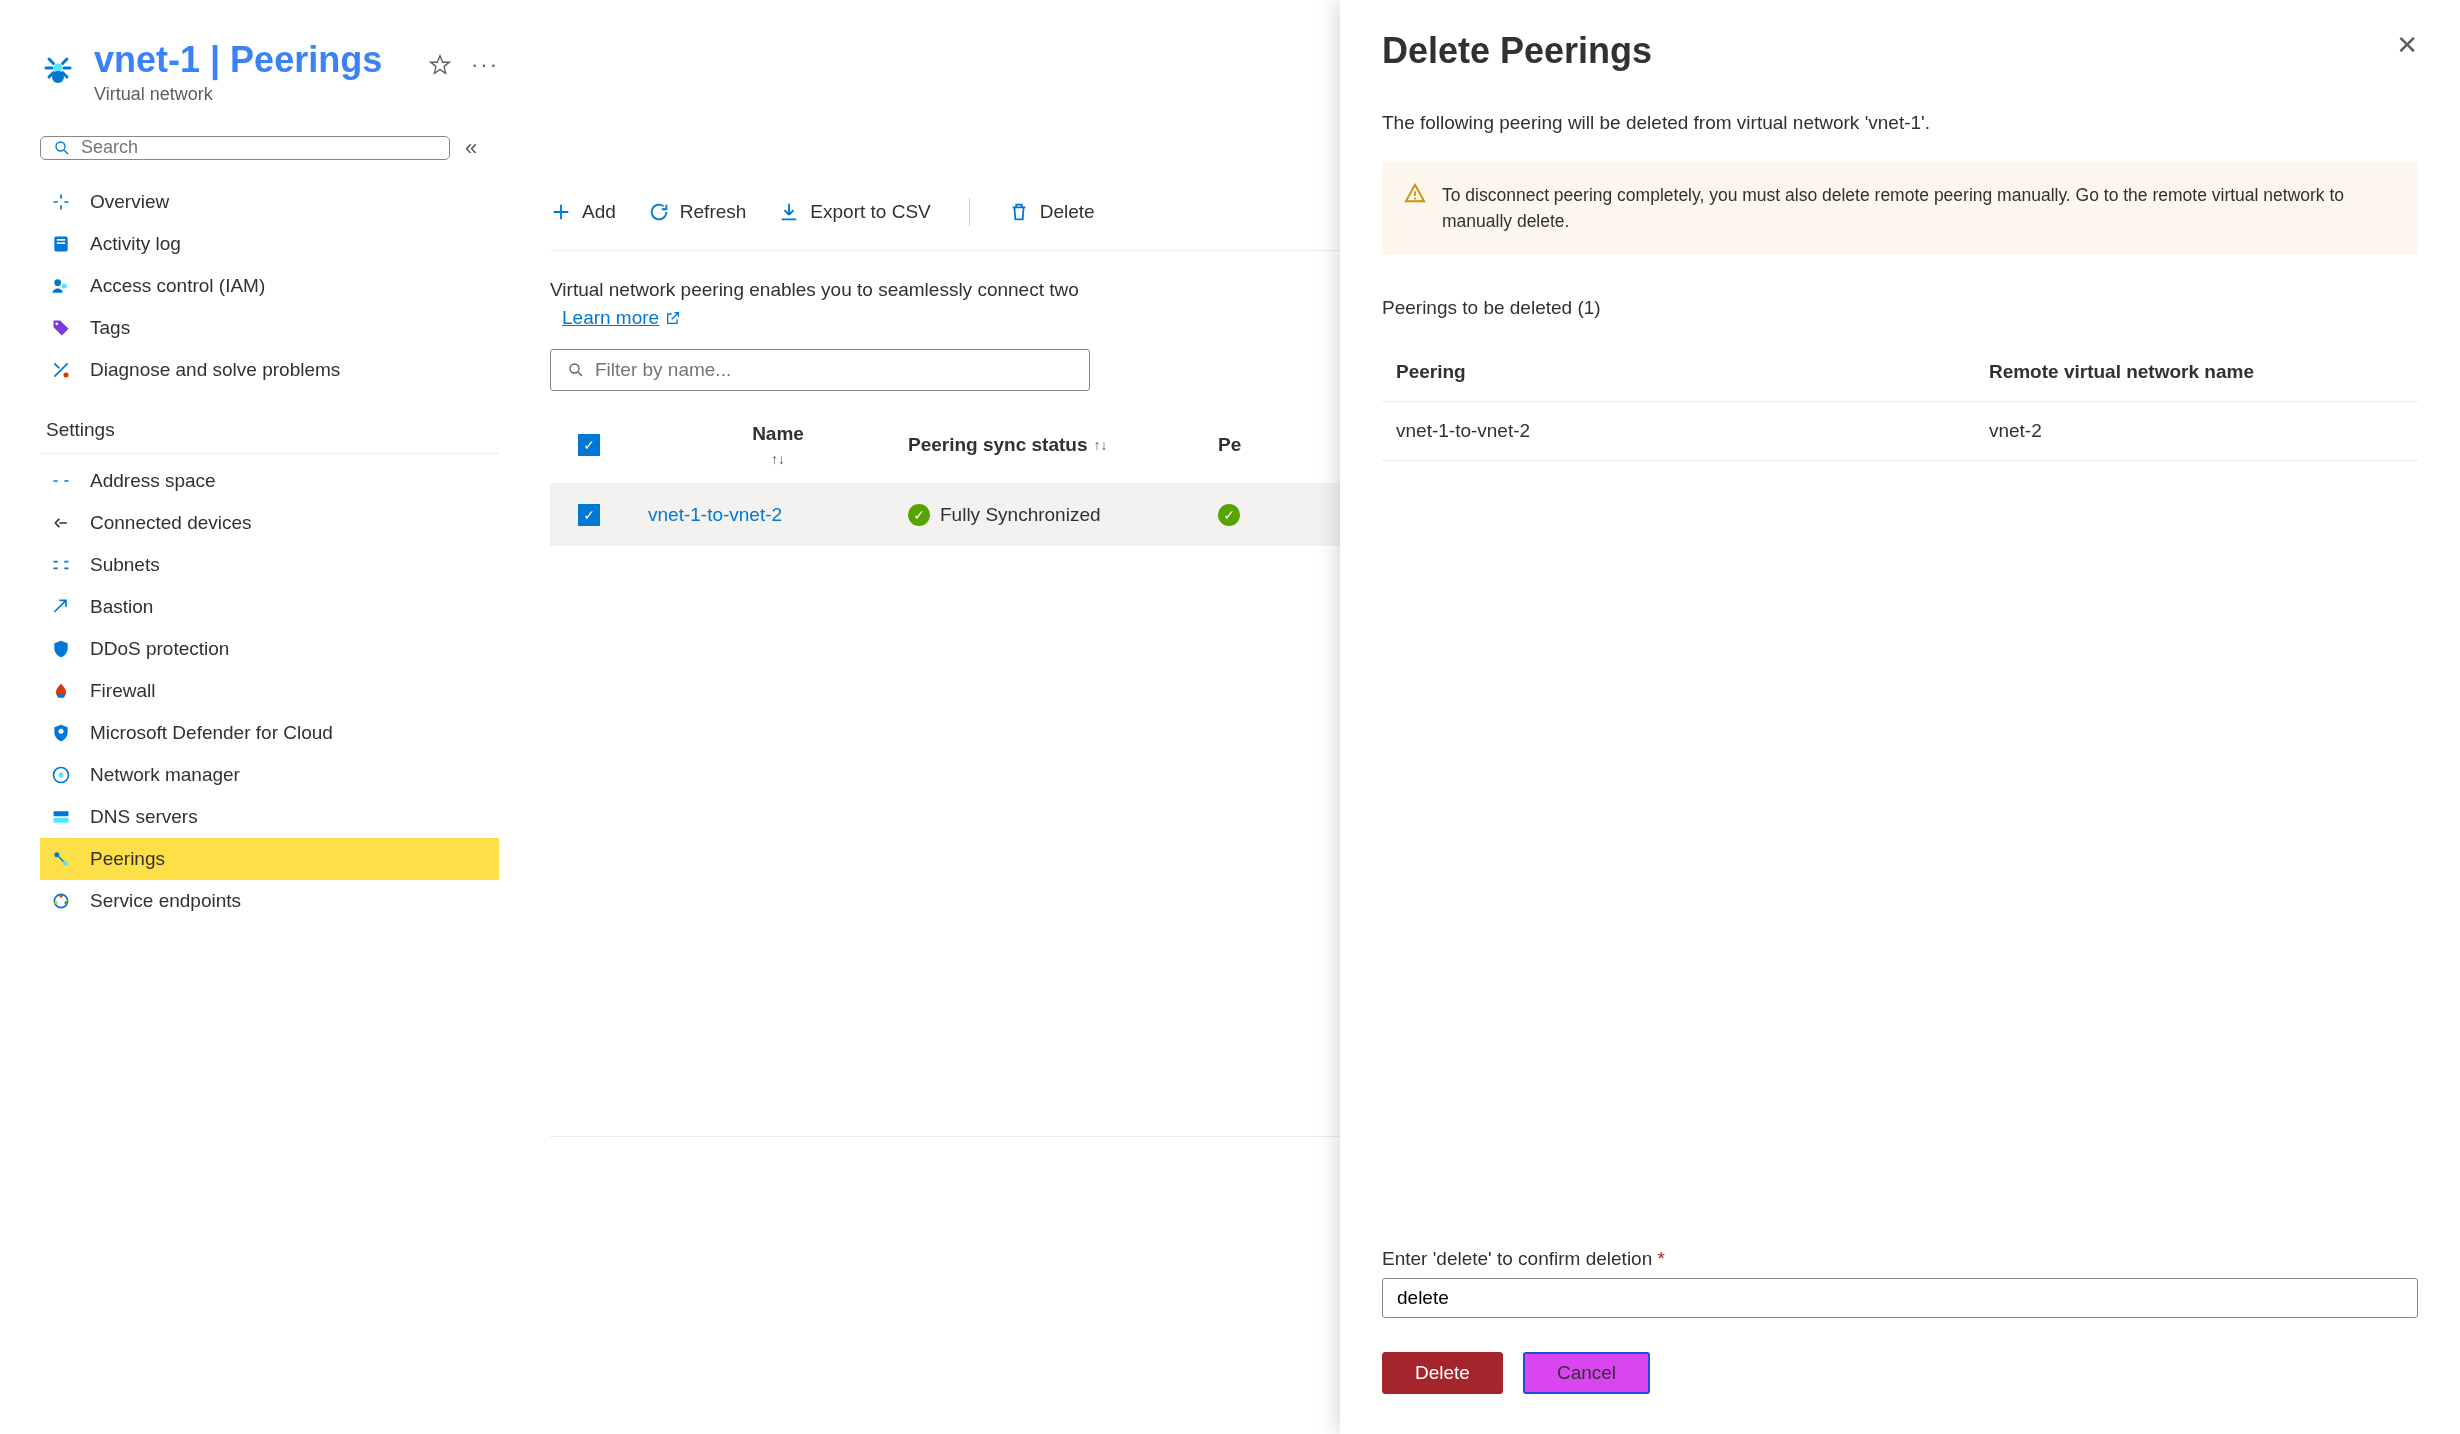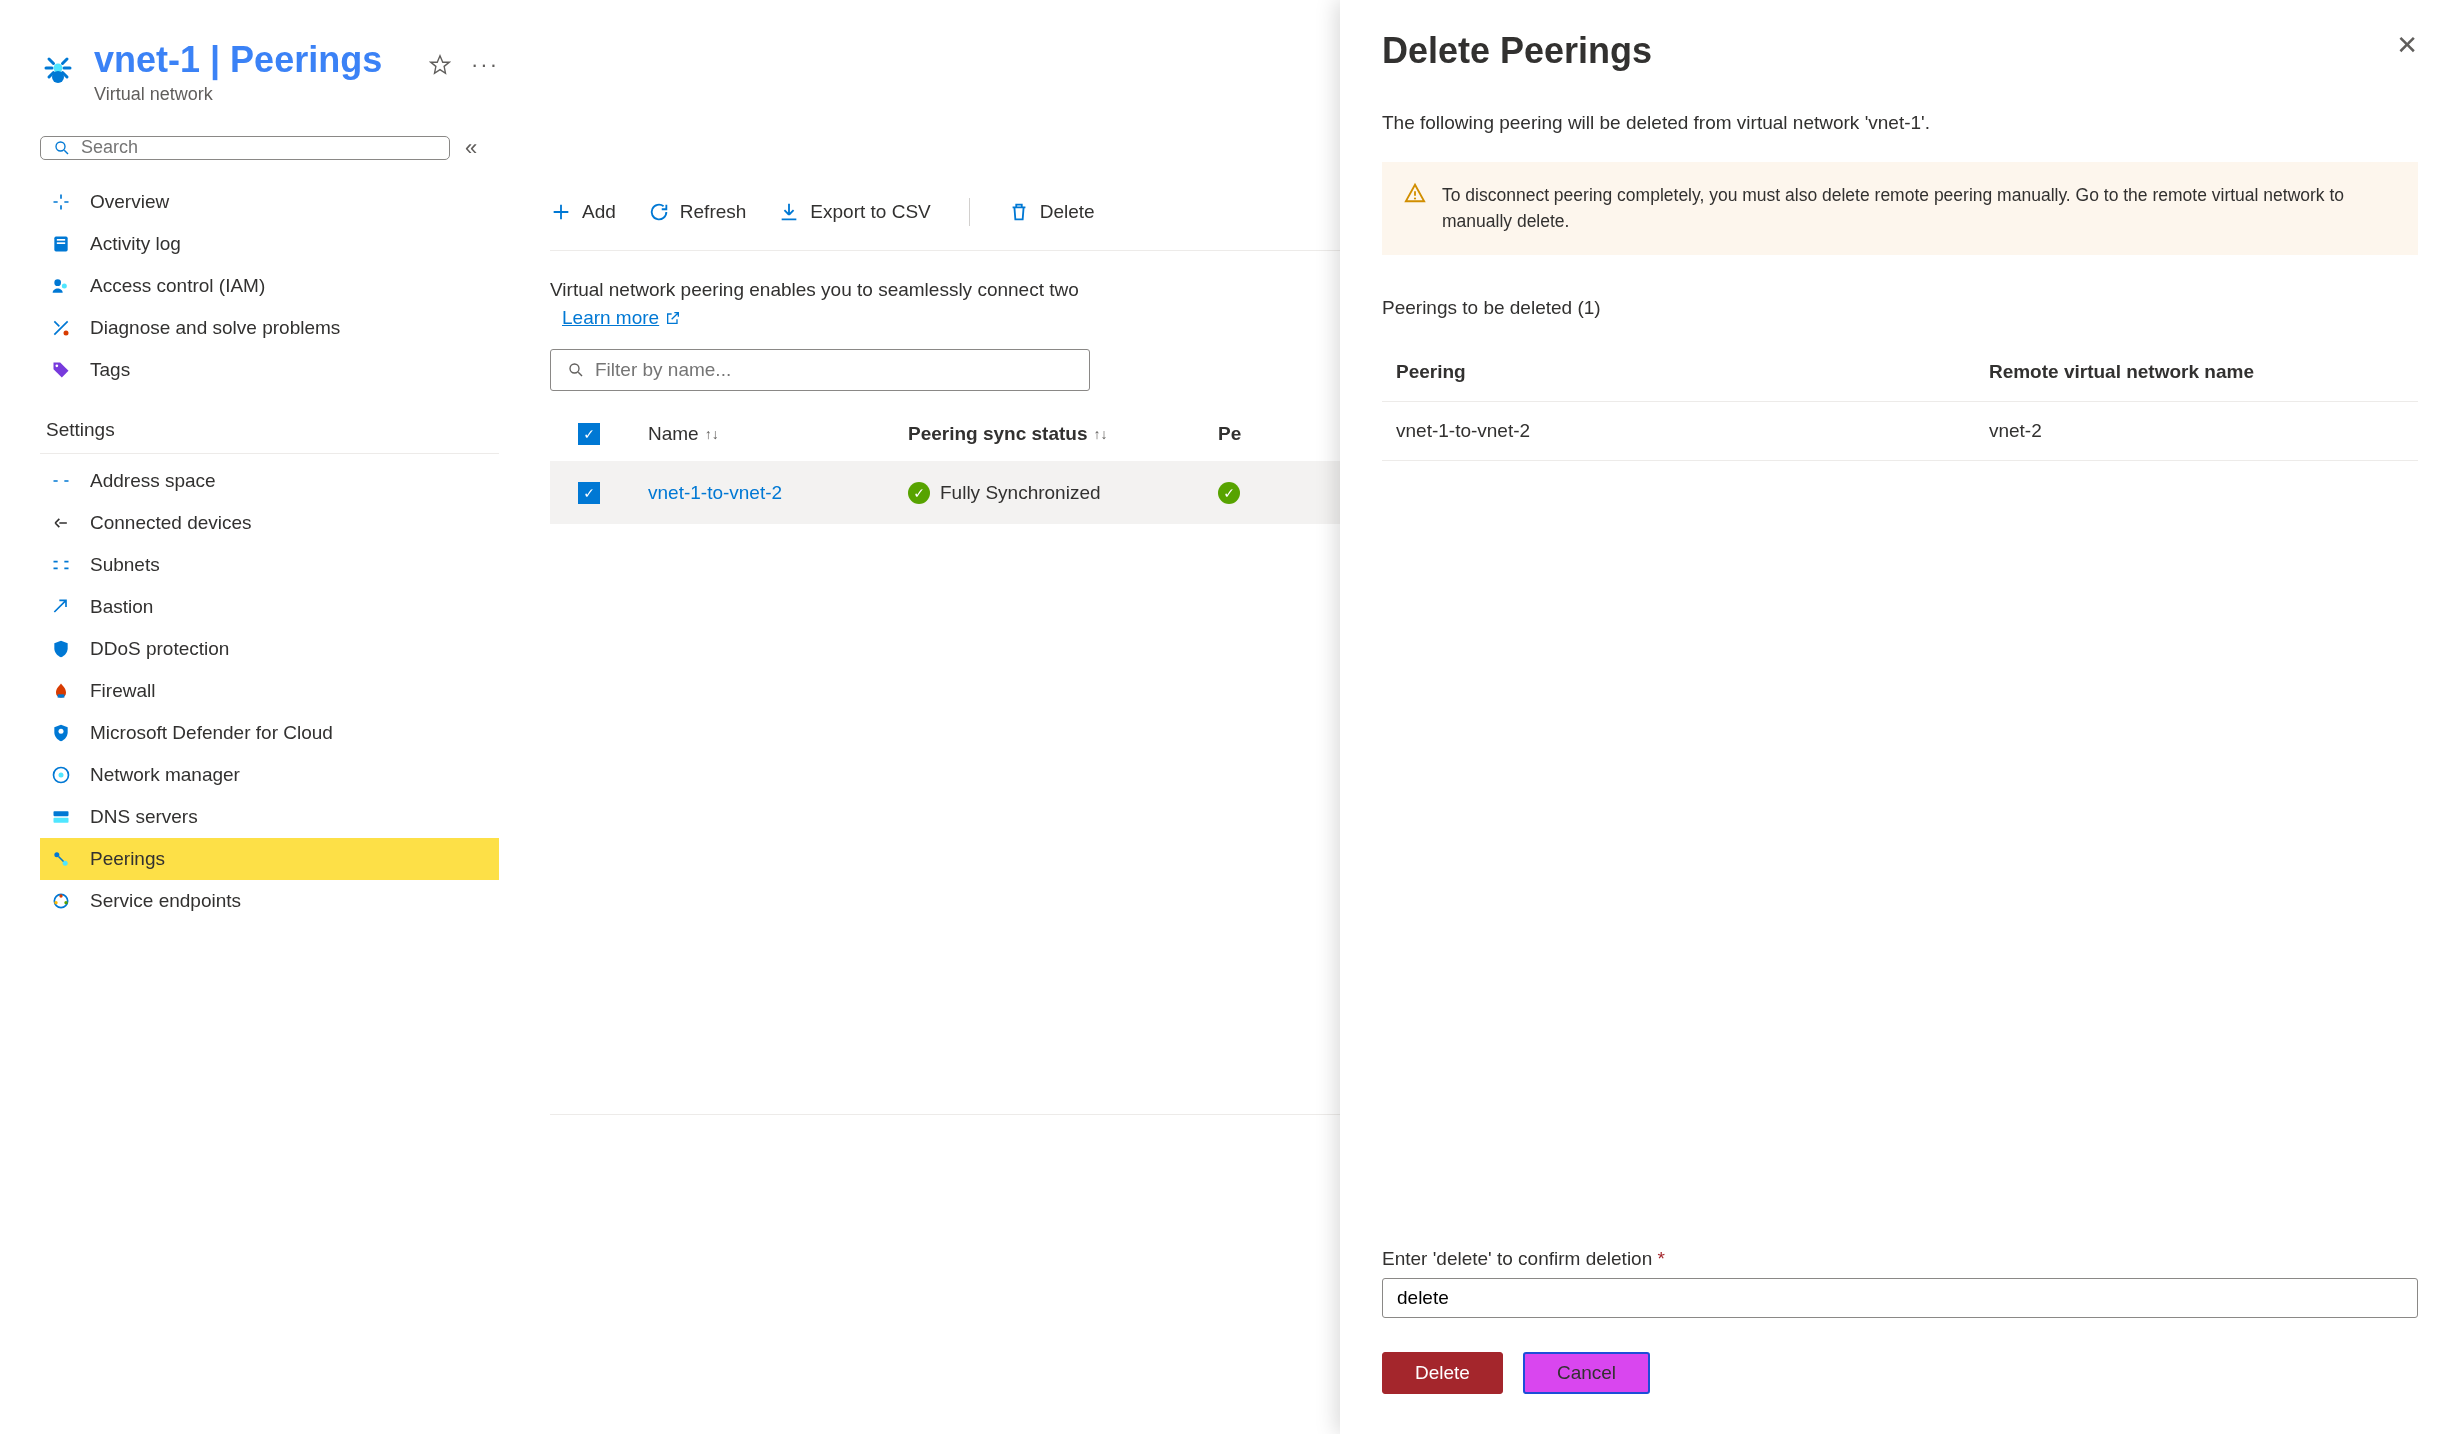--- a/index.html
+++ b/index.html
@@ -91,21 +91,21 @@
   height: 42px; padding: 0 16px;
   width: 540px;
   margin: 20px 0 14px 0;
 }
 .filter-box input { border: none; outline: none; font-size: 19px; flex: 1; padding-left: 10px; color:#605e5c;}
 
 .ptable { width: 100%; }
 .ptable-header { display: flex; align-items: center; padding: 18px 0 16px 28px; font-size: 19px; }
 .pth { display:flex; align-items:center; gap:6px;}
 .pth.chk { width: 70px; }
-.pth.name { width: 260px; font-weight: 400;}
+.pth.name { width: 260px; font-weight: 700; flex-direction: column;}
 .pth.sync { width: 310px; font-weight: 600;}
 .pth.status { width: 90px; font-weight: 600;}
 .sort-arrows { font-size: 14px; color:#605e5c; }
 .ptable-row {
   display: flex; align-items: center; padding: 20px 0 20px 28px;
   background: #f3f2f1;
   font-size: 19px;
 }
 .ptd.chk { width: 70px; }
 .ptd.name { width: 260px; }
@@ -239,34 +239,34 @@
               <circle cx="8" cy="8" r="4" fill="#0078d4"></circle>
               <circle cx="16" cy="12" r="3" fill="#50e6ff"></circle>
               <path d="M2 20c0-3 3-5 6-5s6 2 6 5" fill="#0078d4"></path>
             </svg>
           </span>
         <span>Access control (IAM)</span>
       </li>
       <li class="nav-item">
         <span class="nav-icon">
             <svg viewBox="0 0 24 24" width="20" height="20">
+              <path fill="#773adc" d="M3 3h8l10 10-8 8L3 11z"></path>
+              <circle cx="7" cy="7" r="1.6" fill="#fff"></circle>
+            </svg>
+          </span>
+        <span>Tags</span>
+      </li>
+      <li class="nav-item">
+        <span class="nav-icon">
+            <svg viewBox="0 0 24 24" width="20" height="20">
               <path stroke="#0078d4" stroke-width="2" d="M4 20L20 4M4 4l6 6" fill="none"></path>
               <circle cx="18" cy="18" r="3" fill="#d83b01"></circle>
             </svg>
           </span>
         <span>Diagnose and solve problems</span>
-      </li>
-      <li class="nav-item">
-        <span class="nav-icon">
-            <svg viewBox="0 0 24 24" width="20" height="20">
-              <path fill="#773adc" d="M3 3h8l10 10-8 8L3 11z"></path>
-              <circle cx="7" cy="7" r="1.6" fill="#fff"></circle>
-            </svg>
-          </span>
-        <span>Tags</span>
       </li>
     </ul>
 
     <div class="nav-section-title">Settings</div>
 
     <ul class="nav">
       <li class="nav-item">
         <span class="nav-icon">
             <svg viewBox="0 0 24 24" width="20" height="20">
               <path stroke="#0078d4" stroke-width="2" fill="none" d="M3 12h5M16 12h5"></path>

